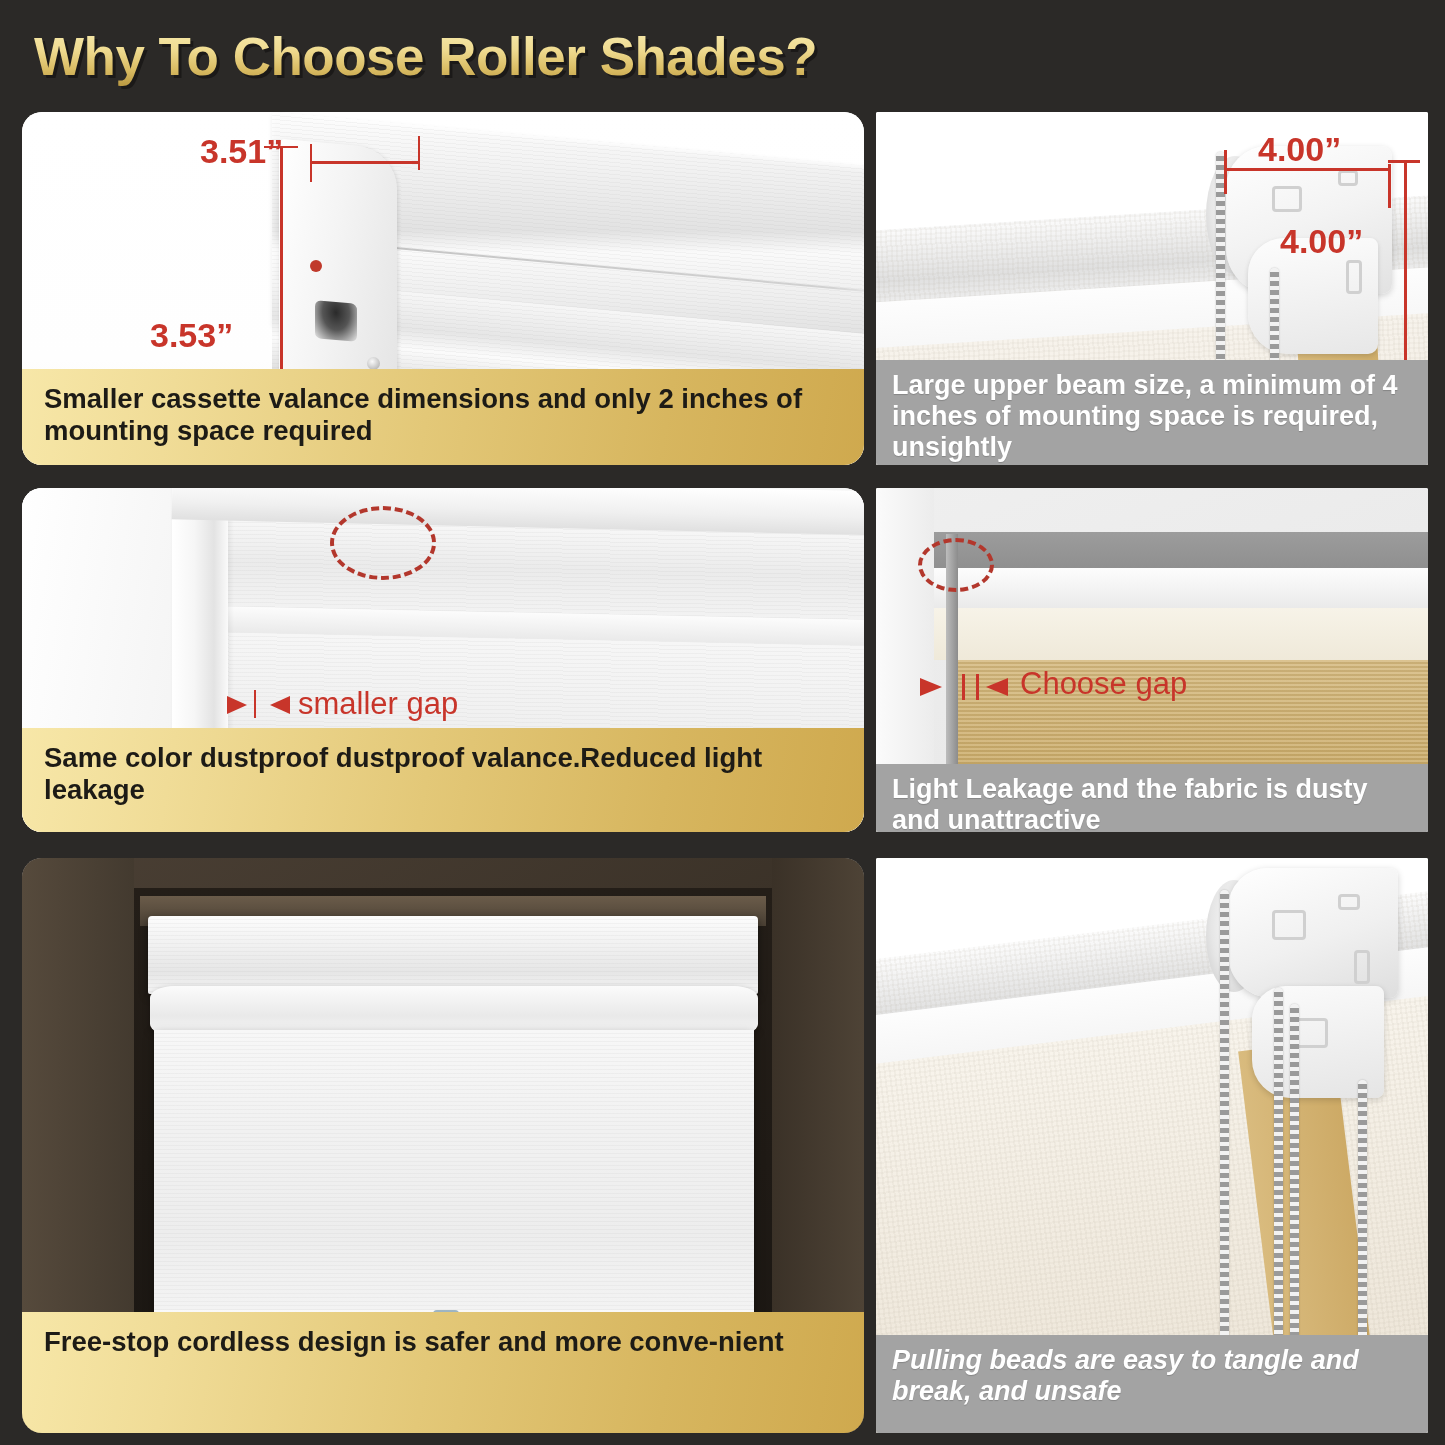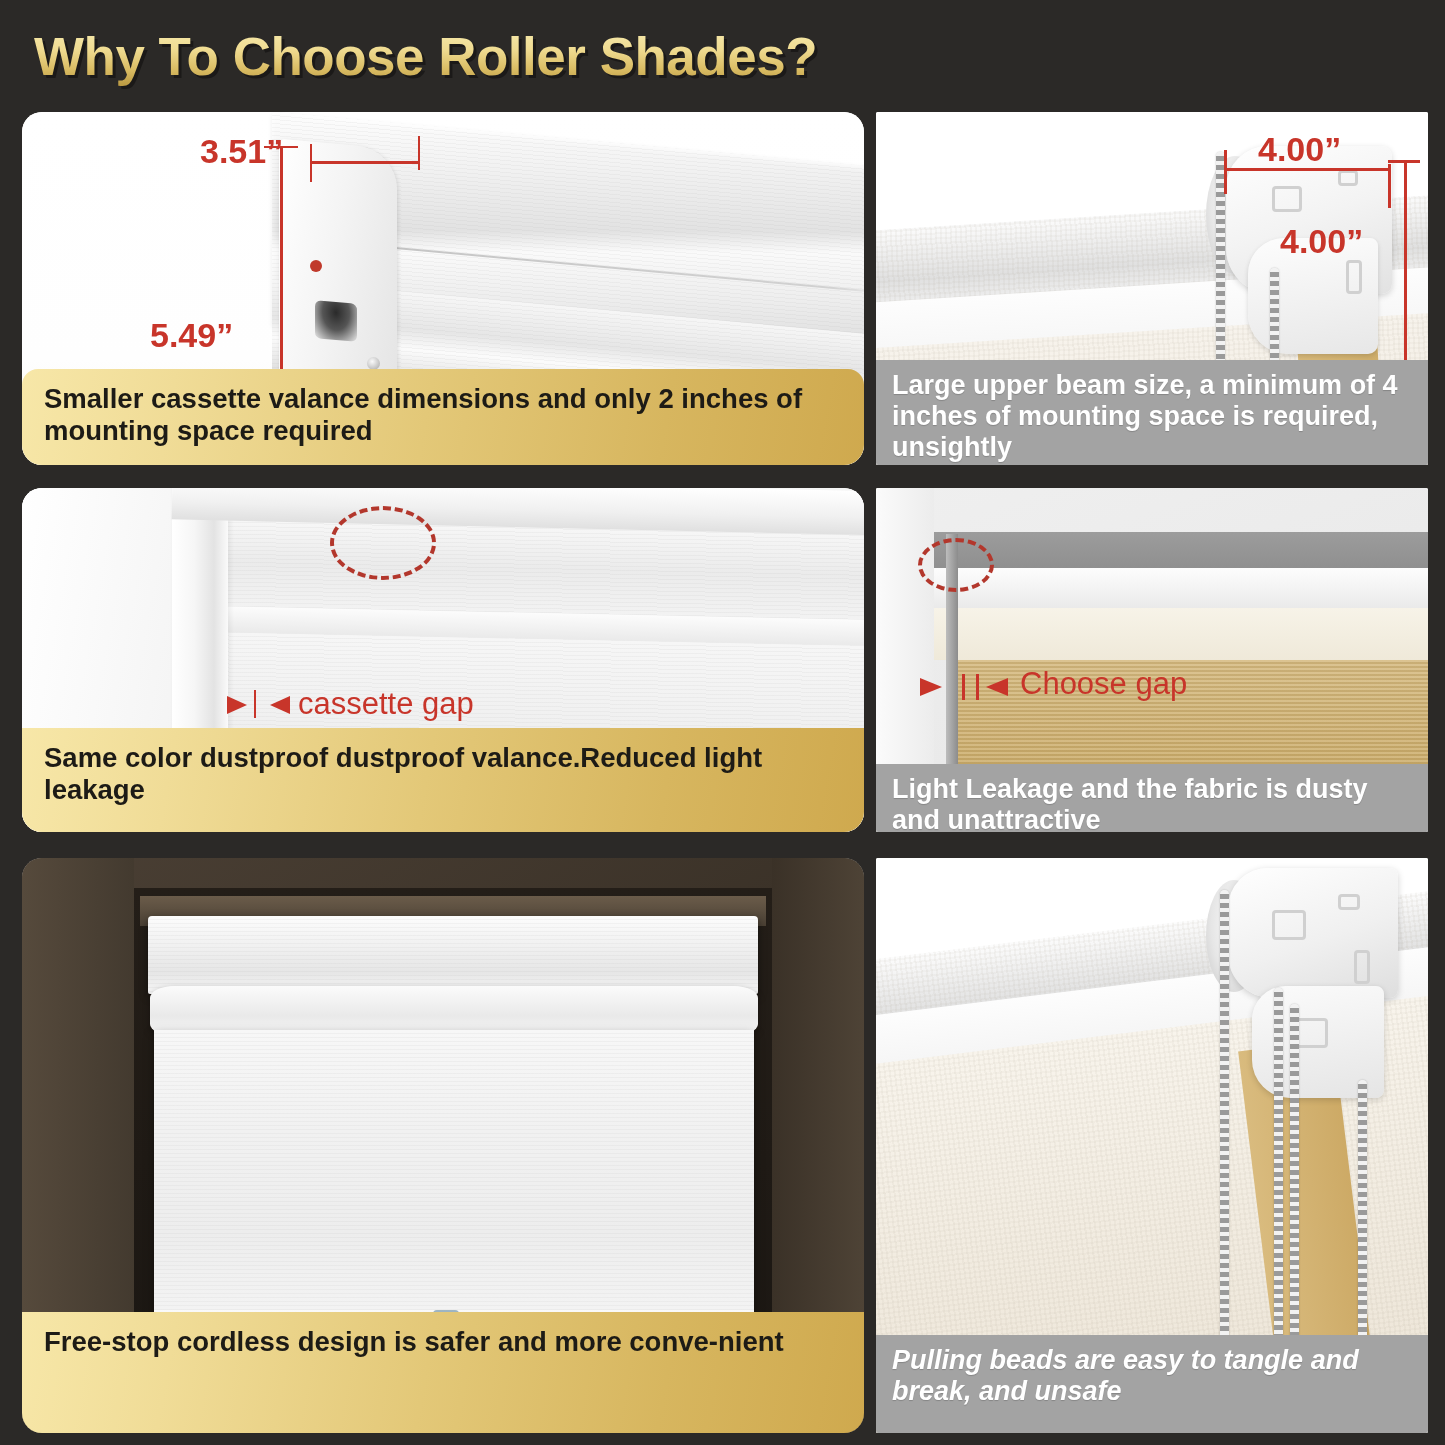--- a/index.html
+++ b/index.html
@@ -64,21 +64,21 @@
     color:#1d1b16;
   }
   .cap.gray {
     background:#a3a3a3;
     color:#ffffff;
     text-shadow:0 1px 1px rgba(0,0,0,.18);
     font-size:27px;
     line-height:1.14;
     padding:10px 20px 12px 16px;
   }
-  .cap.r1-left { height:96px;border-radius:16px; }
+  .cap.r1-left { height:96px; }
   .cap.r2-left { height:104px; }
   .cap.r3-left { height:121px; }
   .cap.r1-right{ height:105px; }
   .cap.r2-right{ height:68px; }
   .cap.r3-right{ height:98px;font-style:italic; }
 
   
 
   
   .p1-bg { position:absolute; inset:0; background:
@@ -377,21 +377,21 @@
       <div class="p1-redmark"></div>
 
       <div class="dimline" style="left:288px;top:32px;width:2px;height:38px;"></div>
       <div class="dimline" style="left:288px;top:49px;width:110px;height:3px;"></div>
       <div class="dimline" style="left:396px;top:24px;width:2px;height:34px;"></div>
       <div class="dimtxt" style="left:178px;top:20px;font-size:34px;">3.51”</div>
 
       <div class="dimline" style="left:258px;top:34px;width:3px;height:294px;"></div>
       <div class="dimline" style="left:242px;top:34px;width:34px;height:2px;"></div>
       <div class="dimline" style="left:242px;top:326px;width:34px;height:2px;"></div>
-      <div class="dimtxt" style="left:128px;top:204px;font-size:34px;">5.49”</div>
+      <div class="dimtxt" style="left:128px;top:204px;font-size:34px;">3.53”</div>
     </div>
     <div class="cap gold r1-left">Smaller cassette valance dimensions and only 2 inches of mounting space required</div>
   </div>
 
   <div class="panel right row1">
     <div class="photo">
       <div class="p2-bg"></div>
       <div class="p2-tube">
           <div class="texture-weave"></div>
         </div>
@@ -437,21 +437,21 @@
 
       <div class="dashed-ellipse" style="left:308px;top:18px;width:106px;height:74px;"></div>
 
       <div class="dimline" style="left:232px;top:202px;width:2px;height:28px;"></div>
       <div style="position:absolute;left:205px;top:208px;width:0;height:0;
                   border-top:9px solid transparent;border-bottom:9px solid transparent;
                   border-left:20px solid #c8352a;"></div>
       <div style="position:absolute;left:248px;top:208px;width:0;height:0;
                   border-top:9px solid transparent;border-bottom:9px solid transparent;
                   border-right:20px solid #c8352a;"></div>
-      <div class="dimtxt" style="left:276px;top:198px;font-size:31px;font-weight:normal;">cassette gap</div>
+      <div class="dimtxt" style="left:276px;top:198px;font-size:31px;font-weight:normal;">smaller gap</div>
     </div>
     <div class="cap gold r2-left">Same color dustproof dustproof valance.Reduced light leakage</div>
   </div>
 
   <div class="panel right row2">
     <div class="photo">
       <div class="p4-bg"></div>
       <div class="p4-wall"></div>
       <div class="p4-graytop"></div>
       <div class="p4-whitebar"></div>

